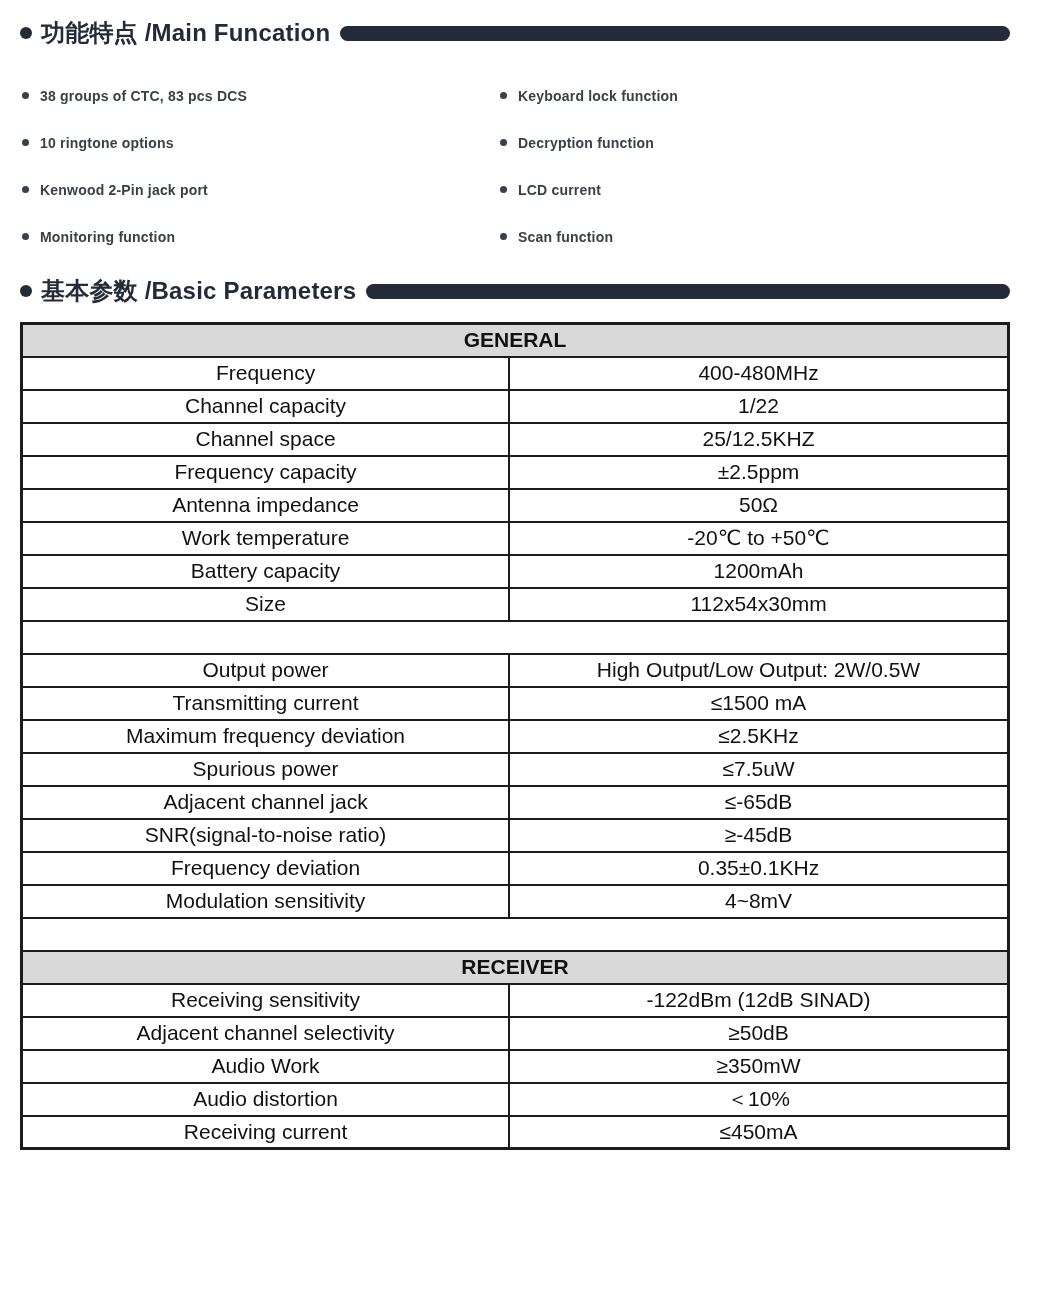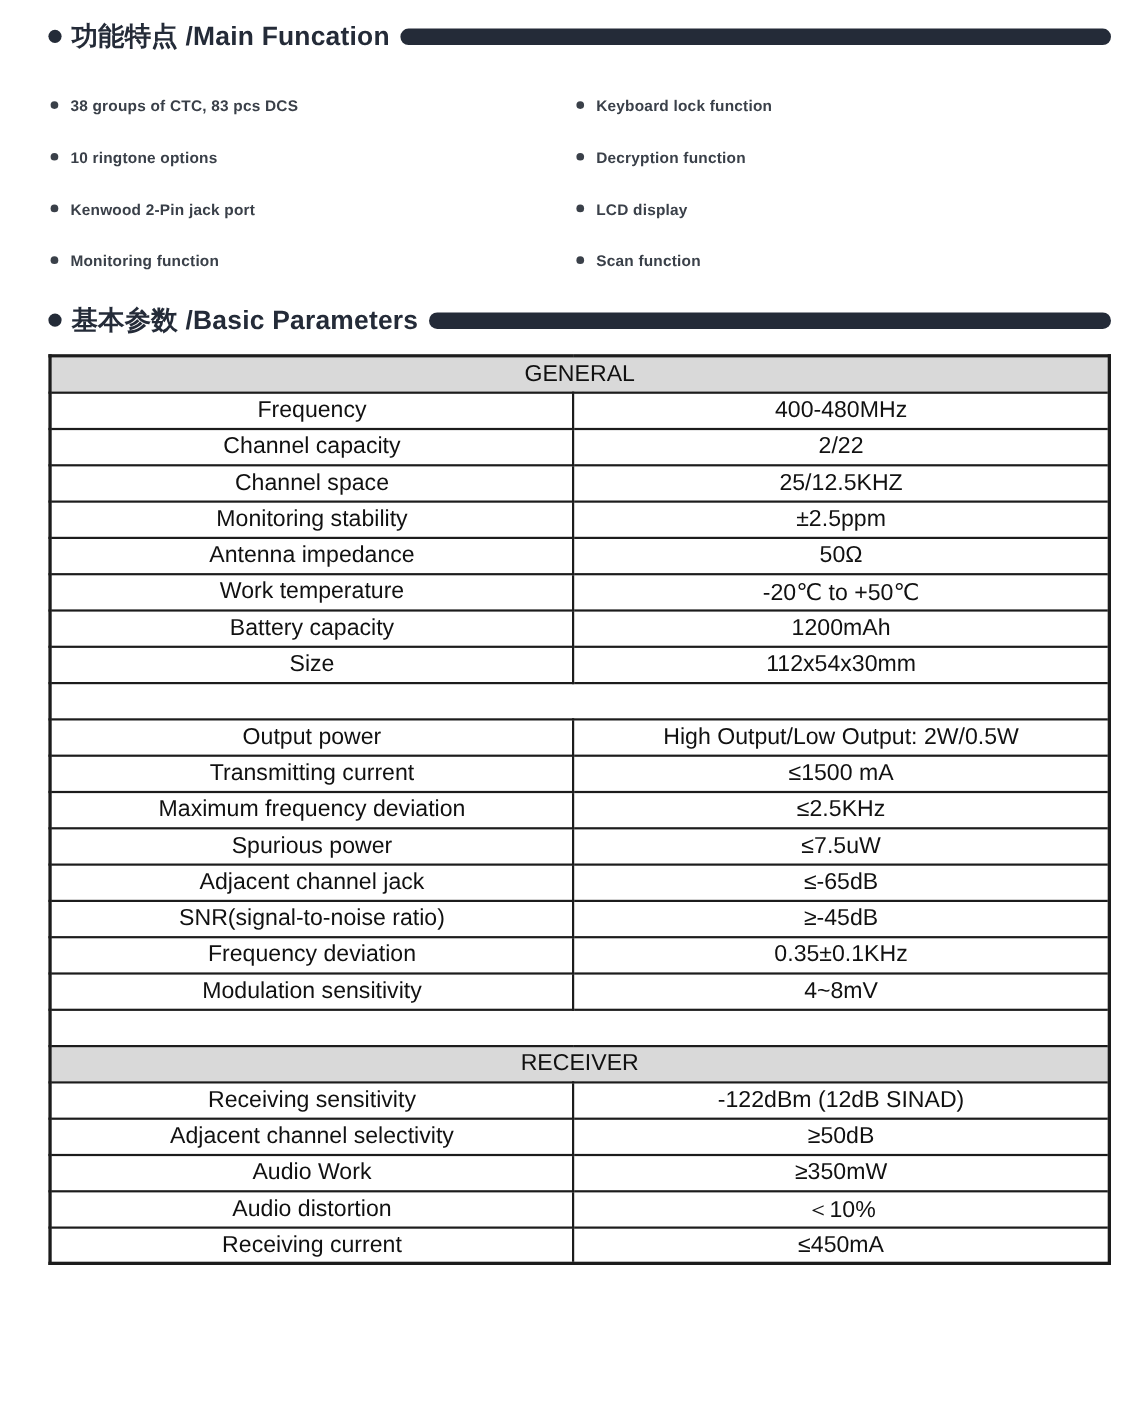--- a/index.html
+++ b/index.html
@@ -10,21 +10,21 @@
   }
   *{box-sizing:border-box;}
   html,body{margin:0;padding:0;background:#ffffff;}
   body{
     width:1042px;height:1290px;
     font-family:"Liberation Sans","DejaVu Sans",sans-serif;
     overflow:hidden;
   }
   .page{
     width:1042px;height:1050px;
-    padding:18px 32px 0 44px;
+    padding:18px 32px 0 20px;
   }
 
   
   .section-header{
     display:flex;align-items:center;height:30px;
   }
   .dot-lg{
     width:12px;height:12px;border-radius:50%;
     background:var(--accent);flex:0 0 auto;margin-right:9px;
   }
@@ -72,21 +72,21 @@
     padding:0 4px;
     text-align:center;
     vertical-align:middle;
     font-size:21px;
     color:#111111;
     white-space:pre;
     overflow:hidden;
   }
   td.sec-header{
     background:var(--table-header-bg);
-    font-weight:normal;
+    font-weight:bold;
     color:#000000;
   }
   td.spacer{height:33px;}
 </style>
 </head>
 <body>
 
 <div class="page">
 
   <div class="section-header">
@@ -118,21 +118,21 @@
         <li>
           <span class="fdot"></span>
           <span class="ftext">Keyboard lock function</span>
         </li>
         <li>
           <span class="fdot"></span>
           <span class="ftext">Decryption function</span>
         </li>
         <li>
           <span class="fdot"></span>
-          <span class="ftext">LCD display</span>
+          <span class="ftext">LCD current</span>
         </li>
         <li>
           <span class="fdot"></span>
           <span class="ftext">Scan function</span>
         </li>
       </ul>
   </div>
 
   <div class="section-header sec2">
     <span class="dot-lg"></span>
@@ -148,28 +148,28 @@
     <tbody>
         <tr>
           <td colspan="2" class="sec-header">GENERAL</td>
         </tr>
         <tr>
           <td>Frequency</td>
           <td>400-480MHz</td>
         </tr>
         <tr>
           <td>Channel capacity</td>
-          <td>2/22</td>
+          <td>1/22</td>
         </tr>
         <tr>
           <td>Channel space</td>
           <td>25/12.5KHZ</td>
         </tr>
         <tr>
-          <td>Monitoring stability</td>
+          <td>Frequency capacity</td>
           <td>±2.5ppm</td>
         </tr>
         <tr>
           <td>Antenna impedance</td>
           <td>50Ω</td>
         </tr>
         <tr>
           <td>Work temperature</td>
           <td>-20℃ to +50℃</td>
         </tr>

